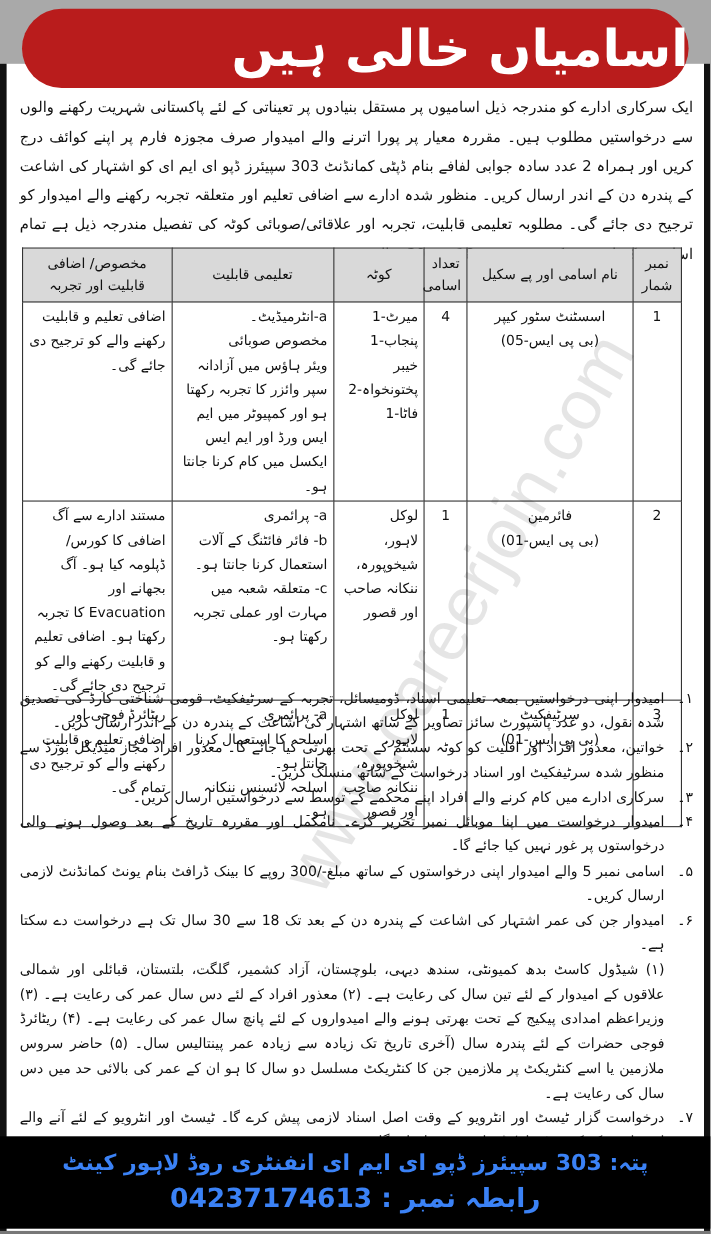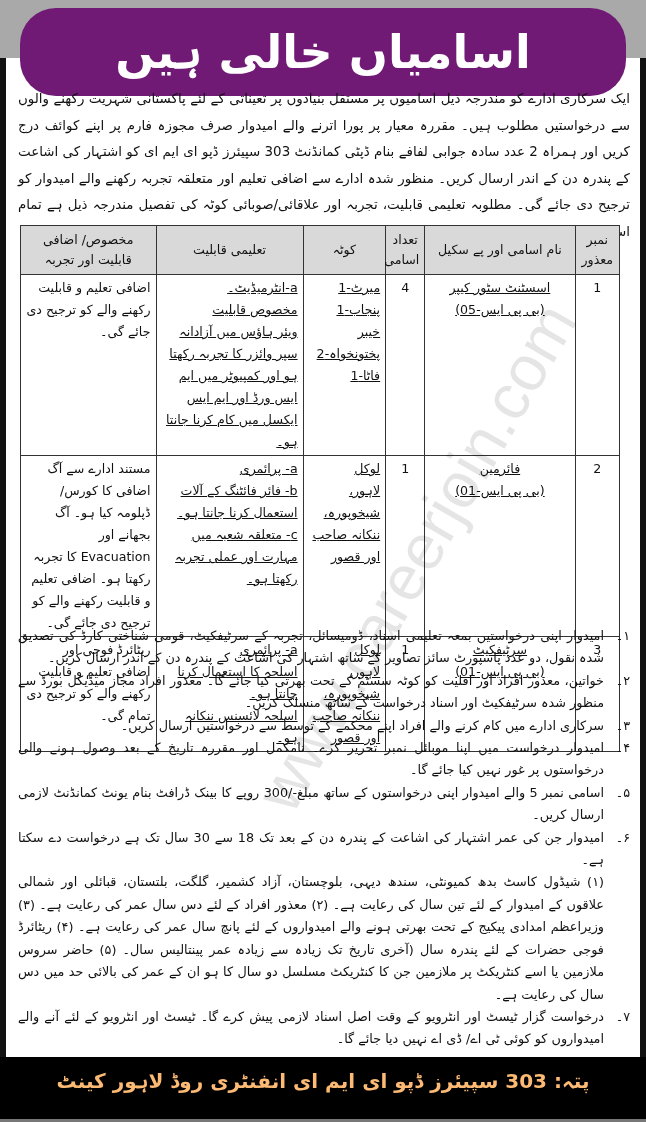--- a/index.html
+++ b/index.html
@@ -1,39 +1,39 @@
 <!DOCTYPE html>
 <html><head>
 <meta charset="utf-8">
 <style>
   html, body { margin:0; padding:0; }
   body { width:646px; height:1122px; background:#fff; position:relative; overflow:hidden;
          font-family:"DejaVu Sans", sans-serif; color:#111; }
   .frame { position:absolute; left:0; top:0; width:646px; height:1122px; box-sizing:border-box;
            border-left:6px solid #111; border-right:6px solid #111; }
   .top-band { position:absolute; left:0; top:0; width:646px; height:58px; background:#a9a9a9; }
-  .title-pill { position:absolute; left:20px; top:8px; width:606px; height:88px; background:#701a75;
-                border-radius:36px; display:flex; align-items:center; justify-content:center; }
+  .title-pill { position:absolute; left:20px; top:8px; width:606px; height:72px; background:#b91c1c;
+                border-radius:36px; display:flex; align-items:center; justify-content:flex-end; }
   .title-pill span { color:#fff; font-size:46px; font-weight:bold; letter-spacing:6px; direction:rtl; }
   .intro { position:absolute; left:18px; top:86px; width:612px; direction:rtl; text-align:justify;
            font-size:13.4px; line-height:26.5px; }
   table.posts { position:absolute; left:20px; top:225px; width:600px; border-collapse:collapse;
                 direction:rtl; font-size:12.6px; line-height:22px; table-layout:fixed; }
   table.posts th, table.posts td { border:1px solid #333; vertical-align:top; padding:2px 5px; }
   table.posts th { background:#d9d9d9; font-weight:normal; text-align:center; vertical-align:middle;
                    height:44px; line-height:20px; }
   table.posts td.c { text-align:center; }
-  .cell-line { display:block;text-decoration:underline; }
+  .cell-line { display:block; }
   .notes { position:absolute; left:18px; top:625px; width:612px; direction:rtl; font-size:12.8px;
            line-height:22.4px; }
   .note { display:flex; }
   .note .num { width:26px; flex:none; }
   .note .txt { flex:1; text-align:justify; }
-  .footer { position:absolute; left:0; top:1033px; width:646px; height:66px; background:#000;
-            color:#fdba74; text-align:center;margin-top:24px; }
+  .footer { position:absolute; left:0; top:1033px; width:646px; height:84px; background:#000;
+            color:#3b82f6; text-align:center; }
   .footer .addr { margin-top:12px; font-size:20px; font-weight:bold; direction:rtl; }
   .footer .phone { margin-top:6px; font-size:24px; font-weight:bold; direction:rtl; }
   .bottom-rule { position:absolute; left:0; top:1119px; width:646px; height:3px; background:#777; }
   .watermark { position:absolute; left:130px; top:520px; transform:rotate(-60deg);
                font-size:64px; color:rgba(0,0,0,0.10); font-family:"Liberation Sans", sans-serif;
                white-space:nowrap; pointer-events:none; }
 </style>
 </head>
 <body>
 
@@ -49,21 +49,21 @@
   <colgroup>
     <col style="width:42px">
       <col style="width:142px">
       <col style="width:37px">
     <col style="width:78px">
       <col style="width:139px">
       <col style="width:128px">
   </colgroup>
   <thead>
     <tr>
-      <th>نمبر معذور</th>
+      <th>نمبر شمار</th>
       <th>نام اسامی اور پے سکیل</th>
       <th>تعداد اسامی</th>
       <th>کوٹہ</th>
       <th>تعلیمی قابلیت</th>
       <th>مخصوص/ اضافی قابلیت اور تجربہ</th>
     </tr>
   </thead>
   <tbody>
     <tr style="height:152px">
       <td class="c">1</td>
@@ -73,21 +73,21 @@
       </td>
       <td class="c">4</td>
       <td>
         <span class="cell-line">میرٹ-1</span>
         <span class="cell-line">پنجاب-1</span>
         <span class="cell-line">خیبر پختونخواہ-2</span>
         <span class="cell-line">فاٹا-1</span>
       </td>
       <td>
         <span class="cell-line">a-انٹرمیڈیٹ۔</span>
-        <span class="cell-line">مخصوص قابلیت</span>
+        <span class="cell-line">مخصوص صوبائی</span>
         <span class="cell-line">ویئر ہاؤس میں آزادانہ سپر وائزر کا تجربہ رکھتا ہو اور کمپیوٹر میں ایم ایس ورڈ اور ایم ایس ایکسل میں کام کرنا جانتا ہو۔</span>
       </td>
       <td>اضافی تعلیم و قابلیت رکھنے والے کو ترجیح دی جائے گی۔</td>
     </tr>
     <tr style="height:116px">
       <td class="c">2</td>
       <td class="c">
         <span class="cell-line">فائرمین</span>
         <span class="cell-line">(بی پی ایس-01)</span>
       </td>
@@ -154,16 +154,20 @@
       <span class="txt">(۱) شیڈول کاسٹ بدھ کمیونٹی، سندھ دیہی، بلوچستان، آزاد کشمیر، گلگت، بلتستان، قبائلی اور شمالی علاقوں کے امیدوار کے لئے تین سال کی رعایت ہے۔ (۲) معذور افراد کے لئے دس سال عمر کی رعایت ہے۔ (۳) وزیراعظم امدادی پیکیج کے تحت بھرتی ہونے والے امیدواروں کے لئے پانچ سال عمر کی رعایت ہے۔ (۴) ریٹائرڈ فوجی حضرات کے لئے پندرہ سال (آخری تاریخ تک زیادہ سے زیادہ عمر پینتالیس سال۔ (۵) حاضر سروس ملازمین یا اسے کنٹریکٹ پر ملازمین جن کا کنٹریکٹ مسلسل دو سال کا ہو ان کے عمر کی بالائی حد میں دس سال کی رعایت ہے۔</span>
     </div>
   <div class="note">
       <span class="num">۷۔</span>
       <span class="txt">درخواست گزار ٹیسٹ اور انٹرویو کے وقت اصل اسناد لازمی پیش کرے گا۔ ٹیسٹ اور انٹرویو کے لئے آنے والے امیدواروں کو کوئی ٹی اے/ ڈی اے نہیں دیا جائے گا۔</span>
     </div>
 </div>
 
 <div class="footer">
   <div class="addr">پتہ: 303 سپیئرز ڈپو ای ایم ای انفنٹری روڈ لاہور کینٹ</div>
+  <div class="phone">
+    <span>رابطہ نمبر :</span>
+    <span>04237174613</span>
+  </div>
 </div>
 <div class="bottom-rule"></div>
 
 <div class="watermark">www.careerjoin.com</div>
 
 </body></html>

